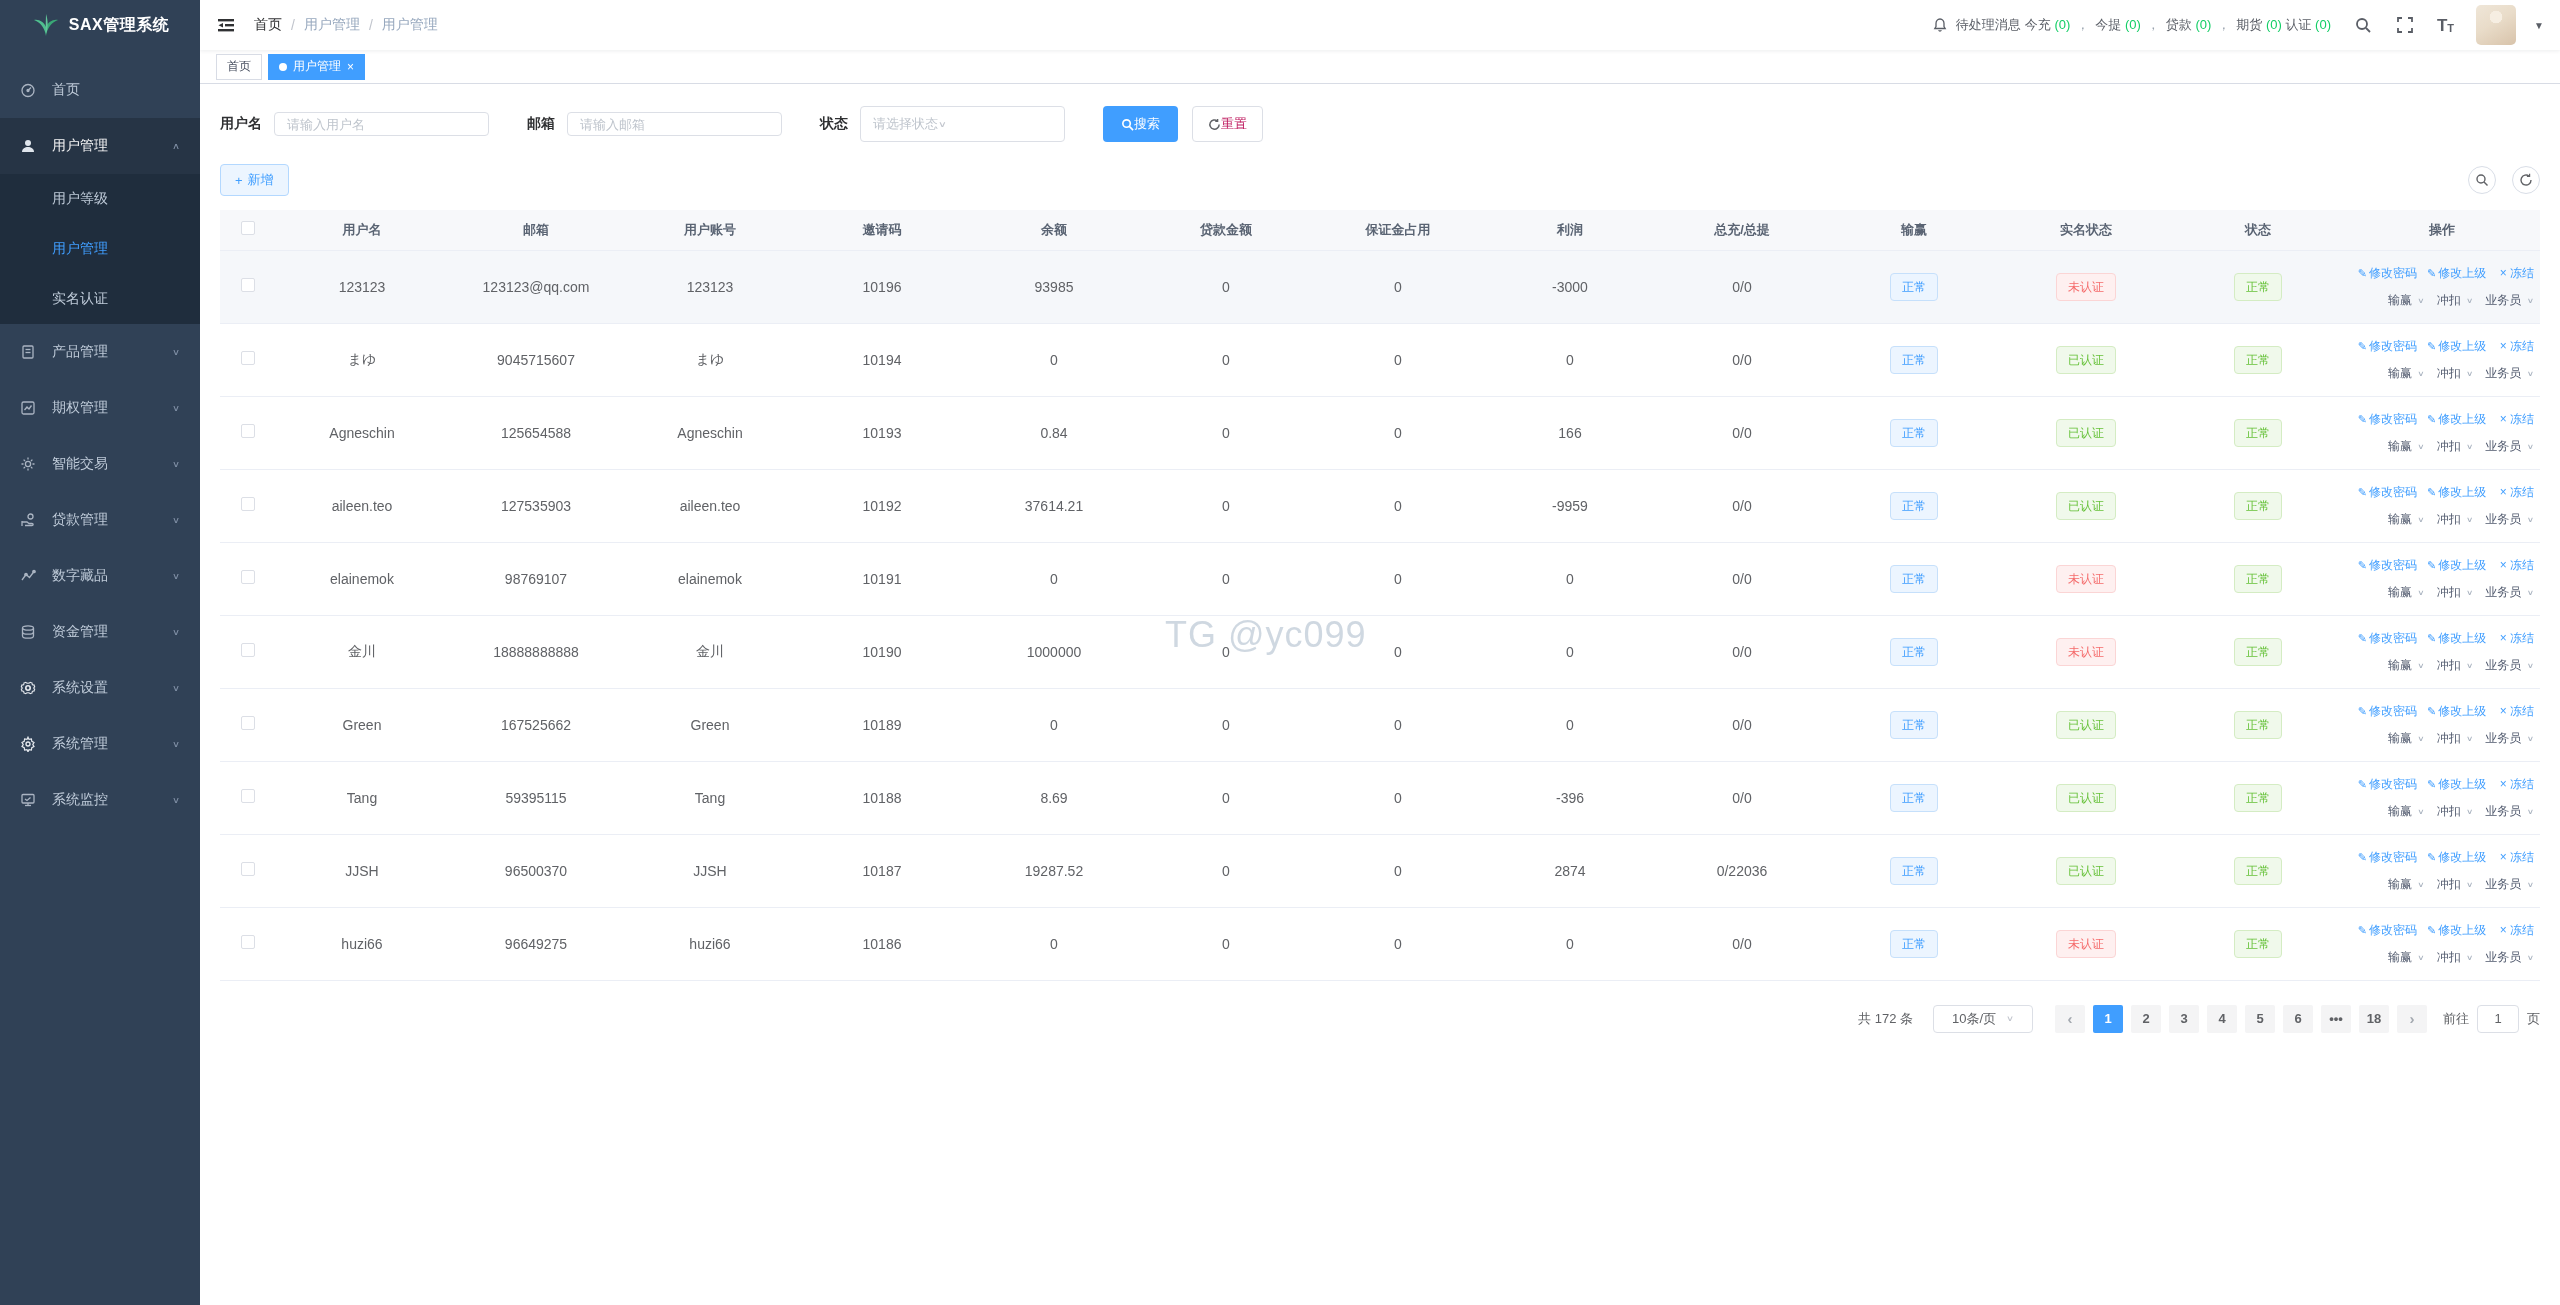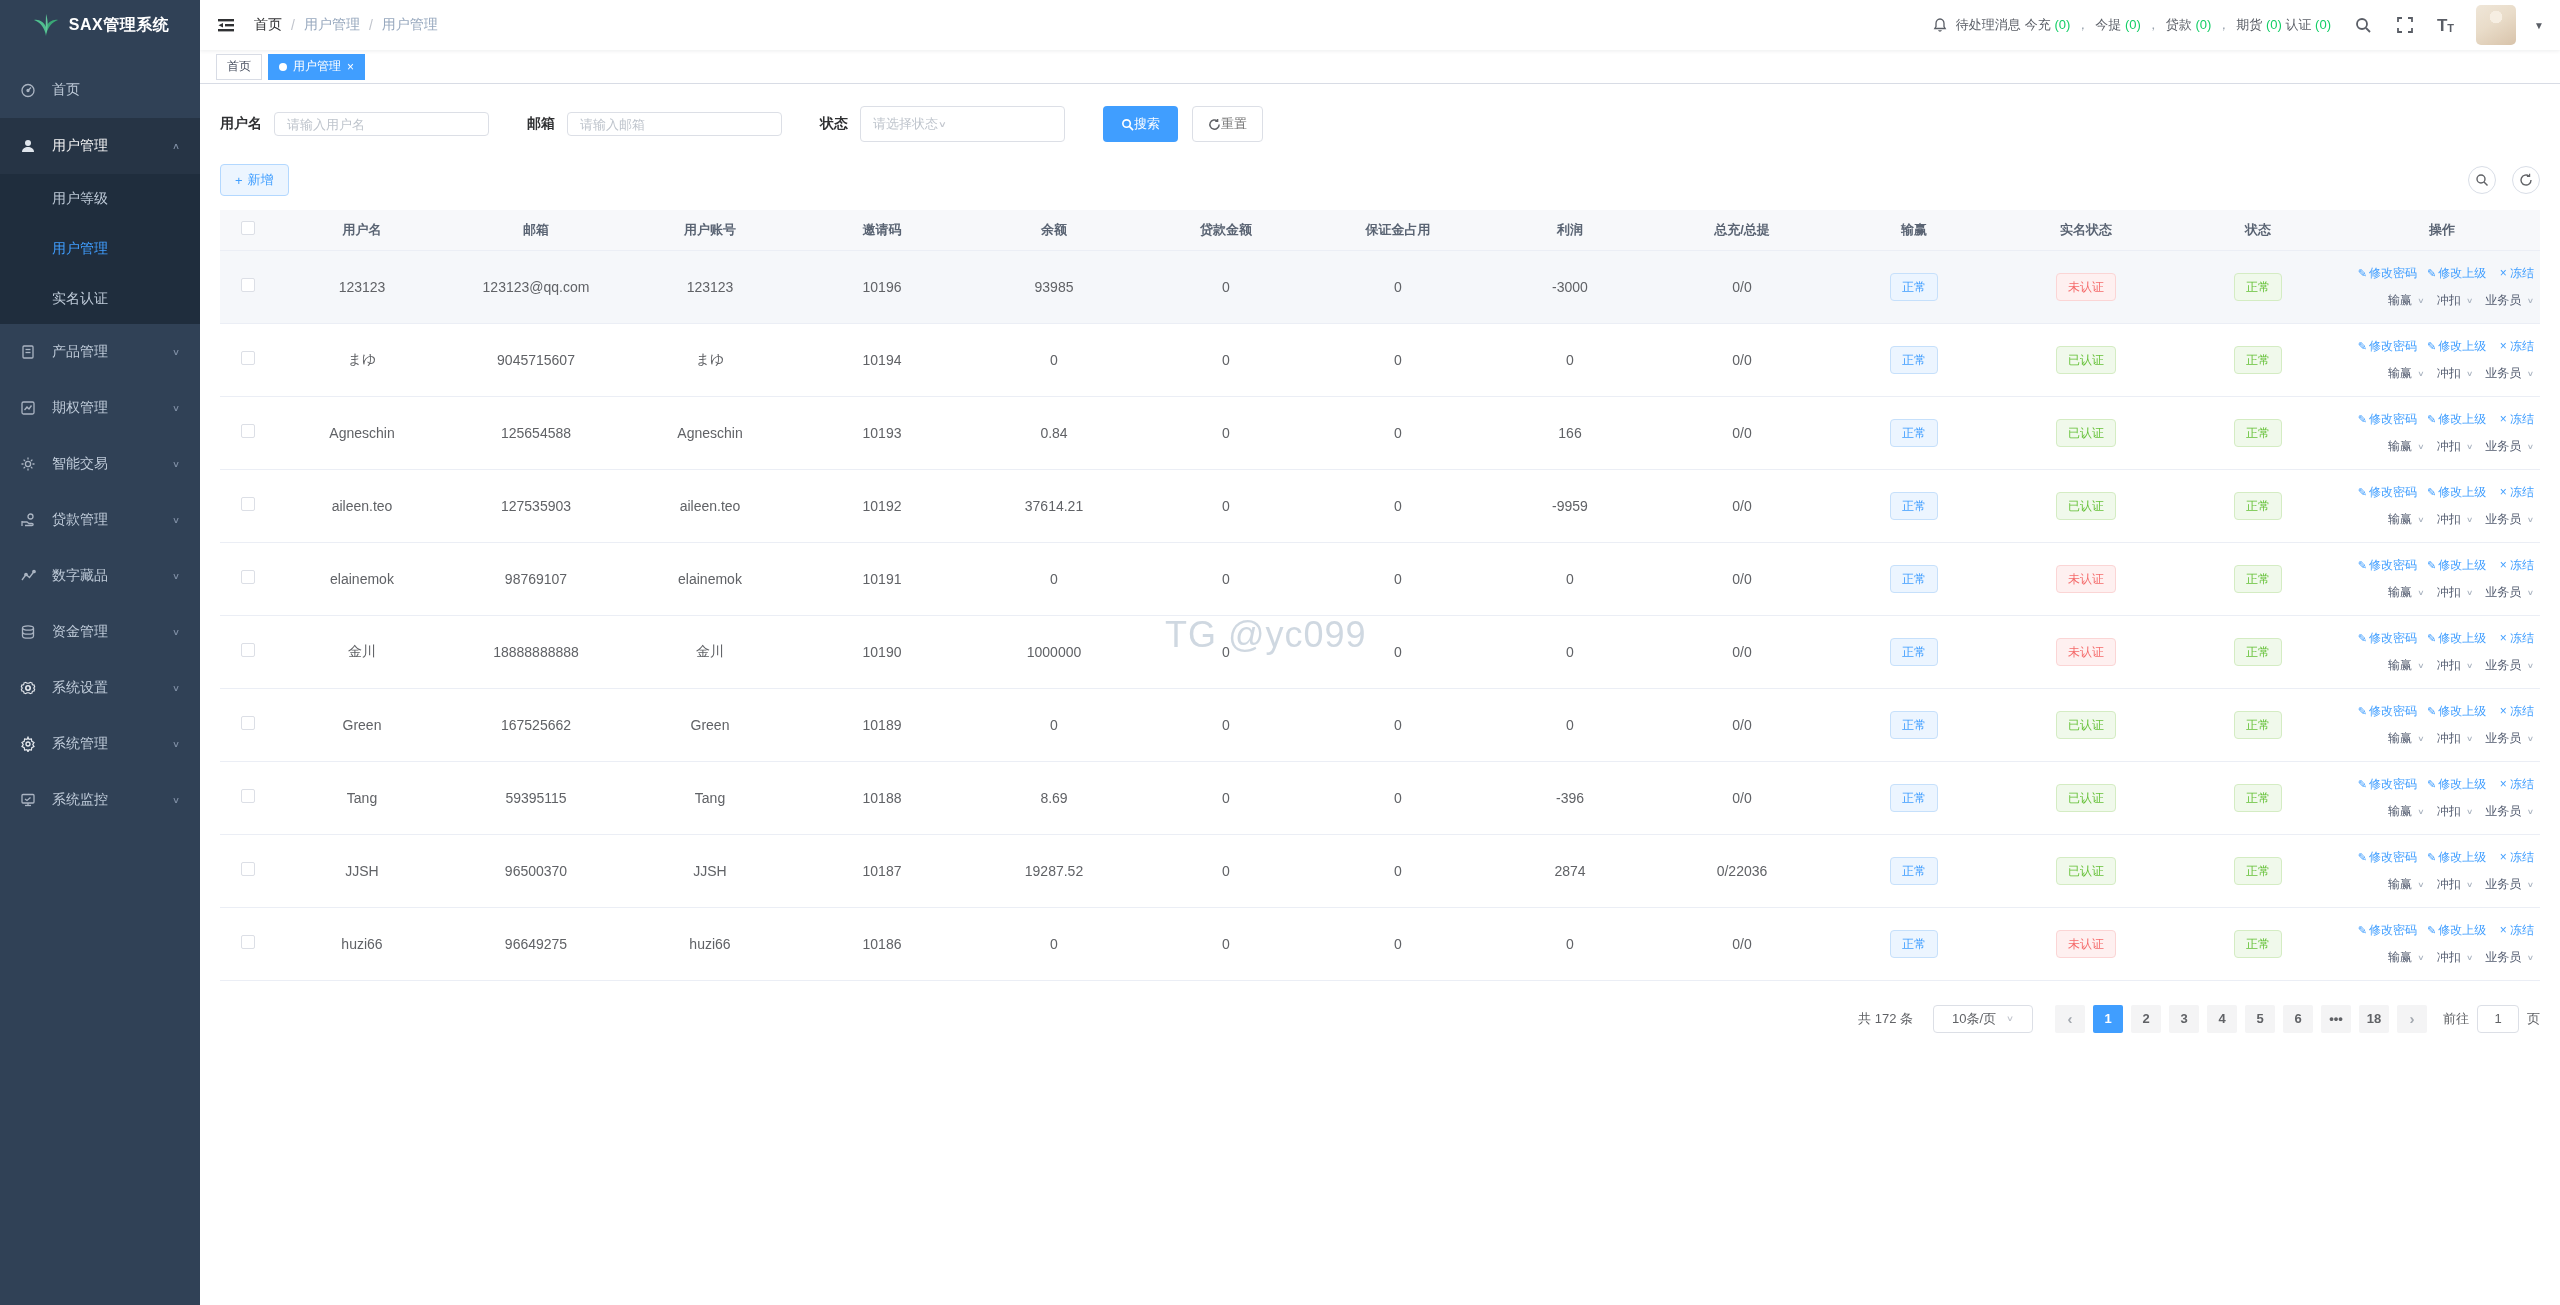--- a/index.html
+++ b/index.html
@@ -57,21 +57,21 @@
   .f-label { font-size:14px; font-weight:bold; color:#303133; margin-right:12px; white-space:nowrap; }
   .f-input { width:215px; height:24px; border:1px solid #dcdfe6; border-radius:4px; padding:0 12px; font-size:13px; color:#606266;
     font-family:inherit; outline:none; }
   .f-input::placeholder { color:#bec4cc; }
   .f-select { width:205px; height:36px; border:1px solid #dcdfe6; border-radius:4px; padding:0 12px; font-size:13px;
     color:#bec4cc; display:flex; align-items:center; cursor:pointer; background:#fff; }
   .f-select .sel-caret { color:#c0c4cc; font-size:12px; transform:scaleY(.7); }
   .btn { height:36px; border-radius:4px; font-size:13px; display:inline-flex; align-items:center; justify-content:center;
     cursor:pointer; border:1px solid transparent; font-family:inherit; gap:0; }
   .btn-primary { background:#409eff; color:#fff; padding:0 17px; margin-right:14px; }
-  .btn-plain { background:#fff; color:#737373; border-color:#dcdfe6; padding:0 15px; }
+  .btn-plain { background:#fff; color:#be185d; border-color:#dcdfe6; padding:0 15px; }
 
   
   .toolbar-row { margin-top:22px; display:flex; align-items:center; }
   .btn-add { height:32px; background:#ecf5ff; border:1px solid #b3d8ff; color:#409eff; border-radius:4px;
     font-size:13px; padding:0 14px; display:inline-flex; align-items:center; gap:5px; cursor:pointer; font-family:inherit; }
   .circle-btns { margin-left:auto; display:flex; gap:16px; }
   .circle-btn { width:28px; height:28px; border-radius:50%; border:1px solid #d9dee7; background:#fff; display:flex;
     align-items:center; justify-content:center; cursor:pointer; color:#606266; }
 
   

